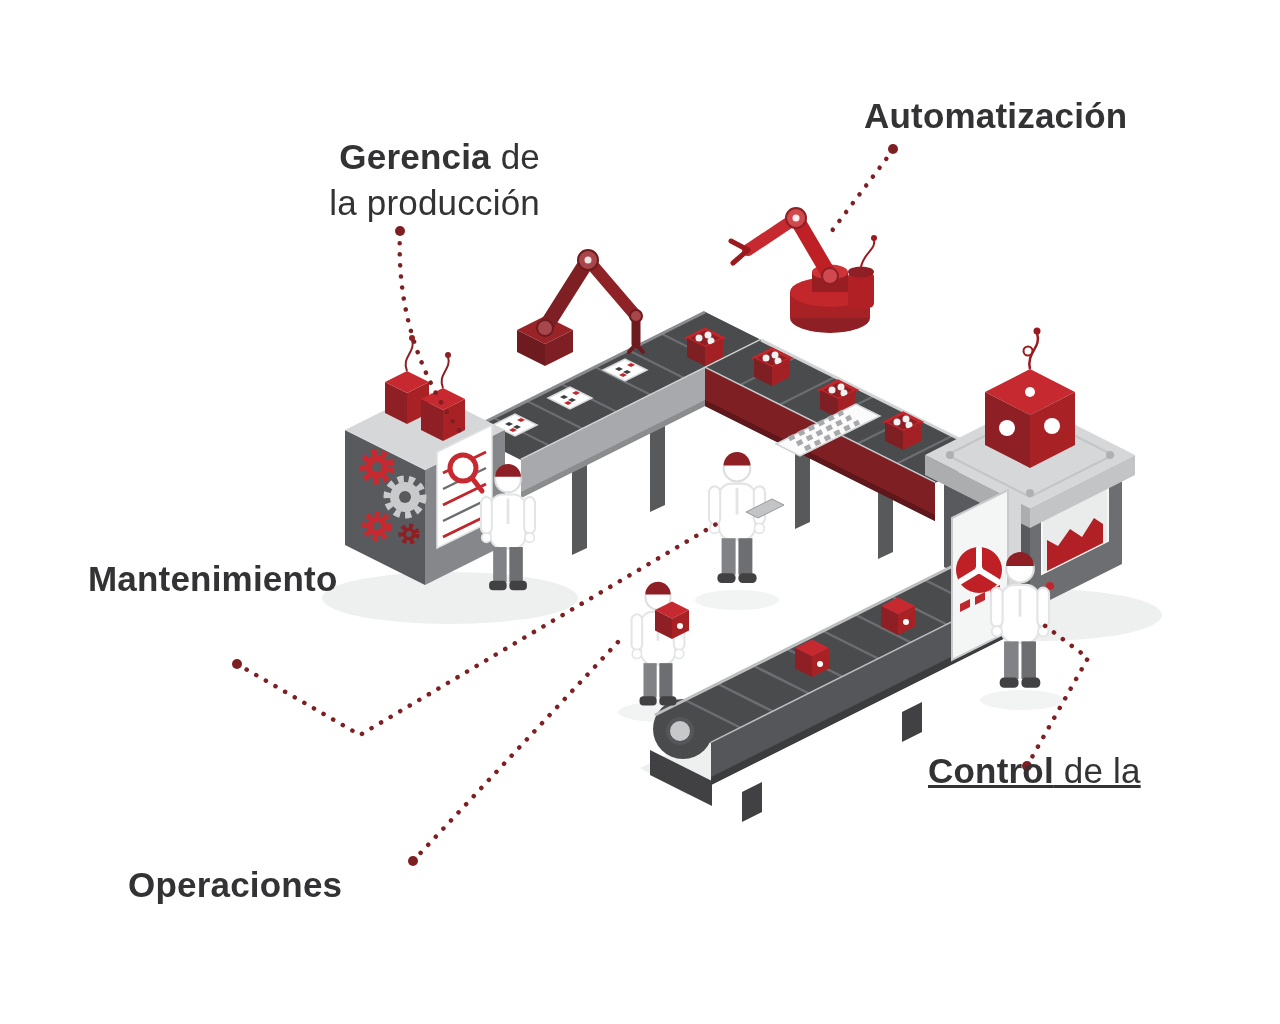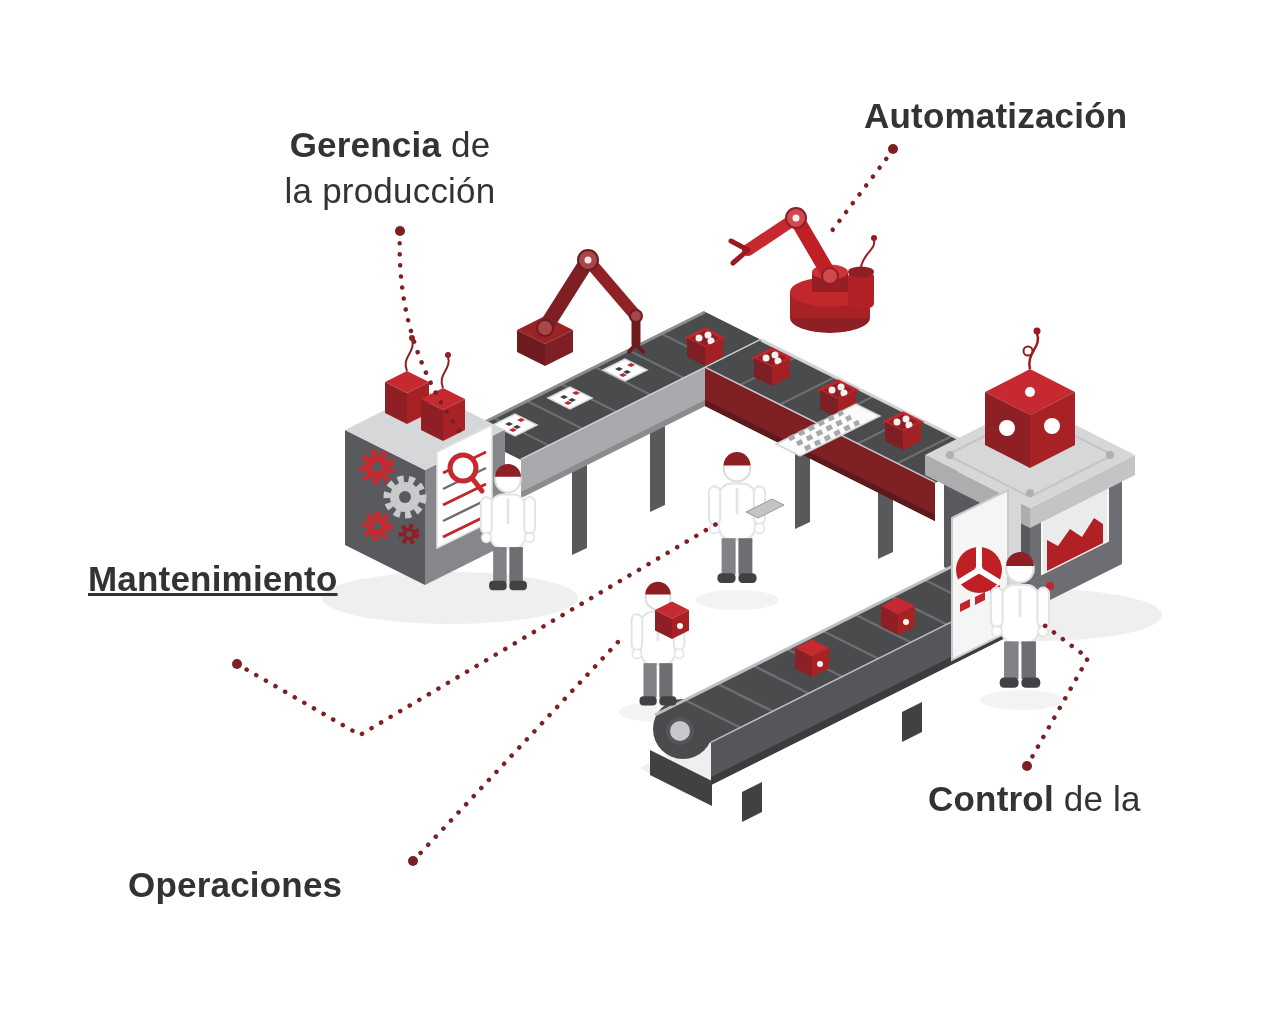--- a/index.html
+++ b/index.html
@@ -11,21 +11,21 @@
   #scene{position:absolute;left:0;top:0;}
   .label{
     position:absolute;
     color:#333335;
     font-size:35px;
     line-height:1.32;
     letter-spacing:.2px;
   }
   .label .b{font-weight:bold;}
   .label span{white-space:pre;}
-  .label-center{text-align:center;}
+  .label-center{text-align:right;margin-top:12px;}
   .dots{fill:none;stroke:#7E1F23;stroke-width:4.5;stroke-linecap:round;stroke-dasharray:0.1 11;}
 </style>
 </head>
 <body>
 
 <svg id="scene" width="1280" height="1024" viewBox="0 0 1280 1024" aria-hidden="true">
 
   <g>
     <ellipse cx="450" cy="598" rx="128" ry="26" fill="#EEEFEF"></ellipse>
     <polygon points="640,768 1005,585 1052,612 687,795" fill="#EEEFEF"></polygon>
@@ -303,23 +303,23 @@
 
 <div class="label label-center" style="left:240px;top:122px;width:300px;">
   <div><span class="b">Gerencia</span><span> de</span></div>
   <div>la producción</div>
 </div>
 
 <div class="label" style="left:864px;top:93px;">
   <div><span class="b">Automatización</span><span></span></div>
 </div>
 
-<div class="label" style="left:88px;top:556px;text-decoration:underline;">
+<div class="label" style="left:88px;top:556px;">
   <div><span class="b">Mantenimiento</span><span></span></div>
 </div>
 
 <div class="label" style="left:128px;top:862px;">
   <div><span class="b">Operaciones</span><span></span></div>
 </div>
 
-<div class="label" style="left:928px;top:776px;">
+<div class="label" style="left:928px;top:748px;text-decoration:underline;">
   <div><span class="b">Control</span><span> de la</span></div>
 </div>
 
 </body></html>

